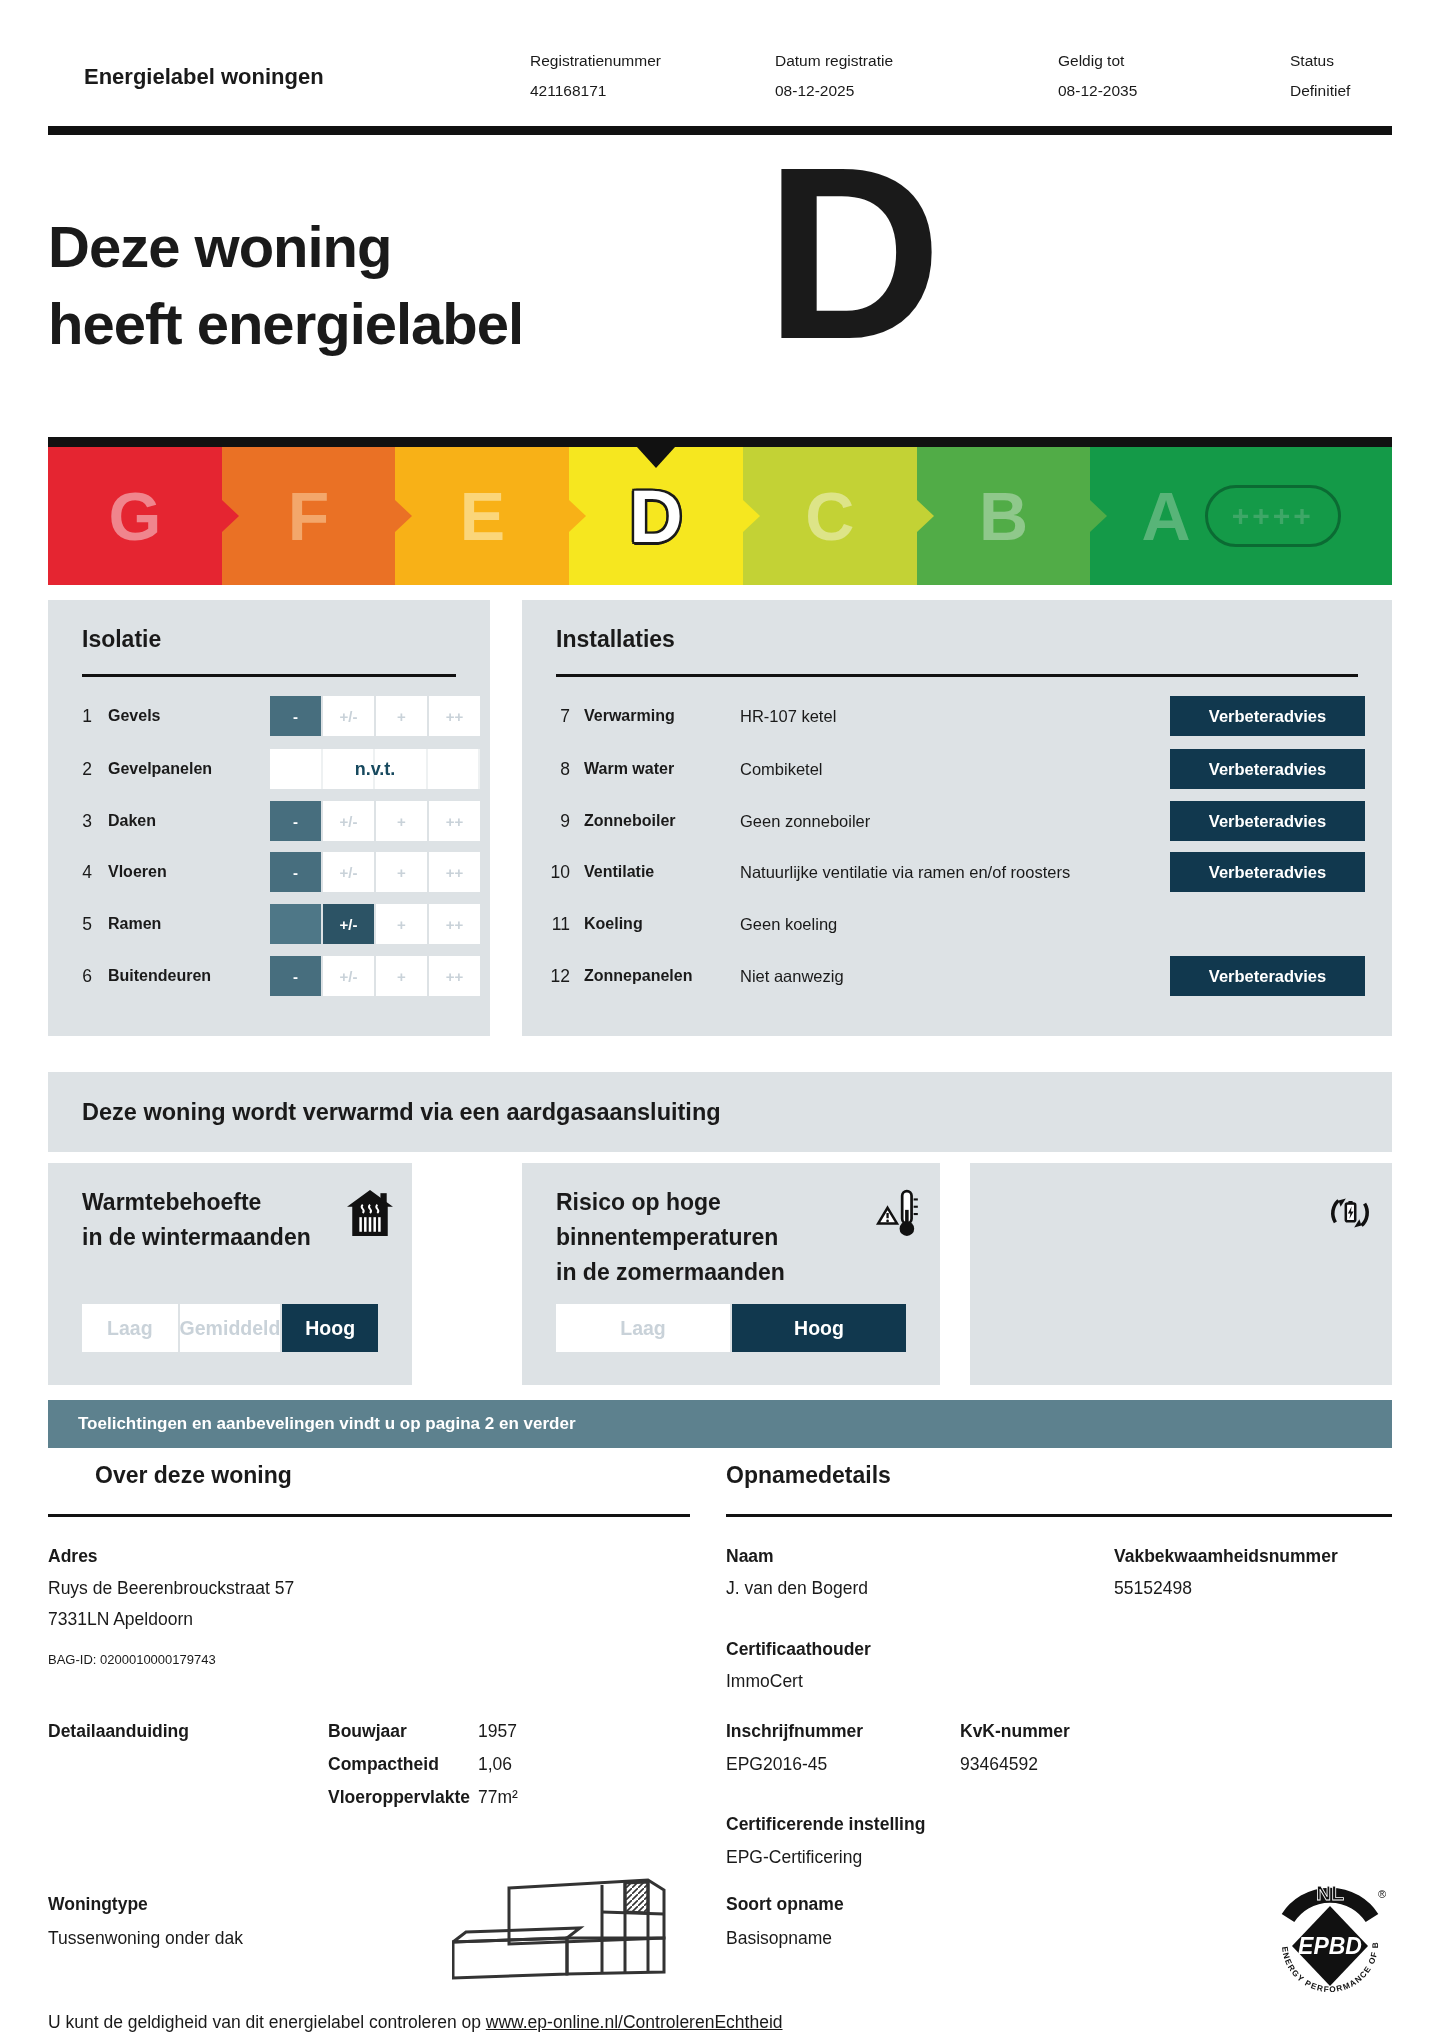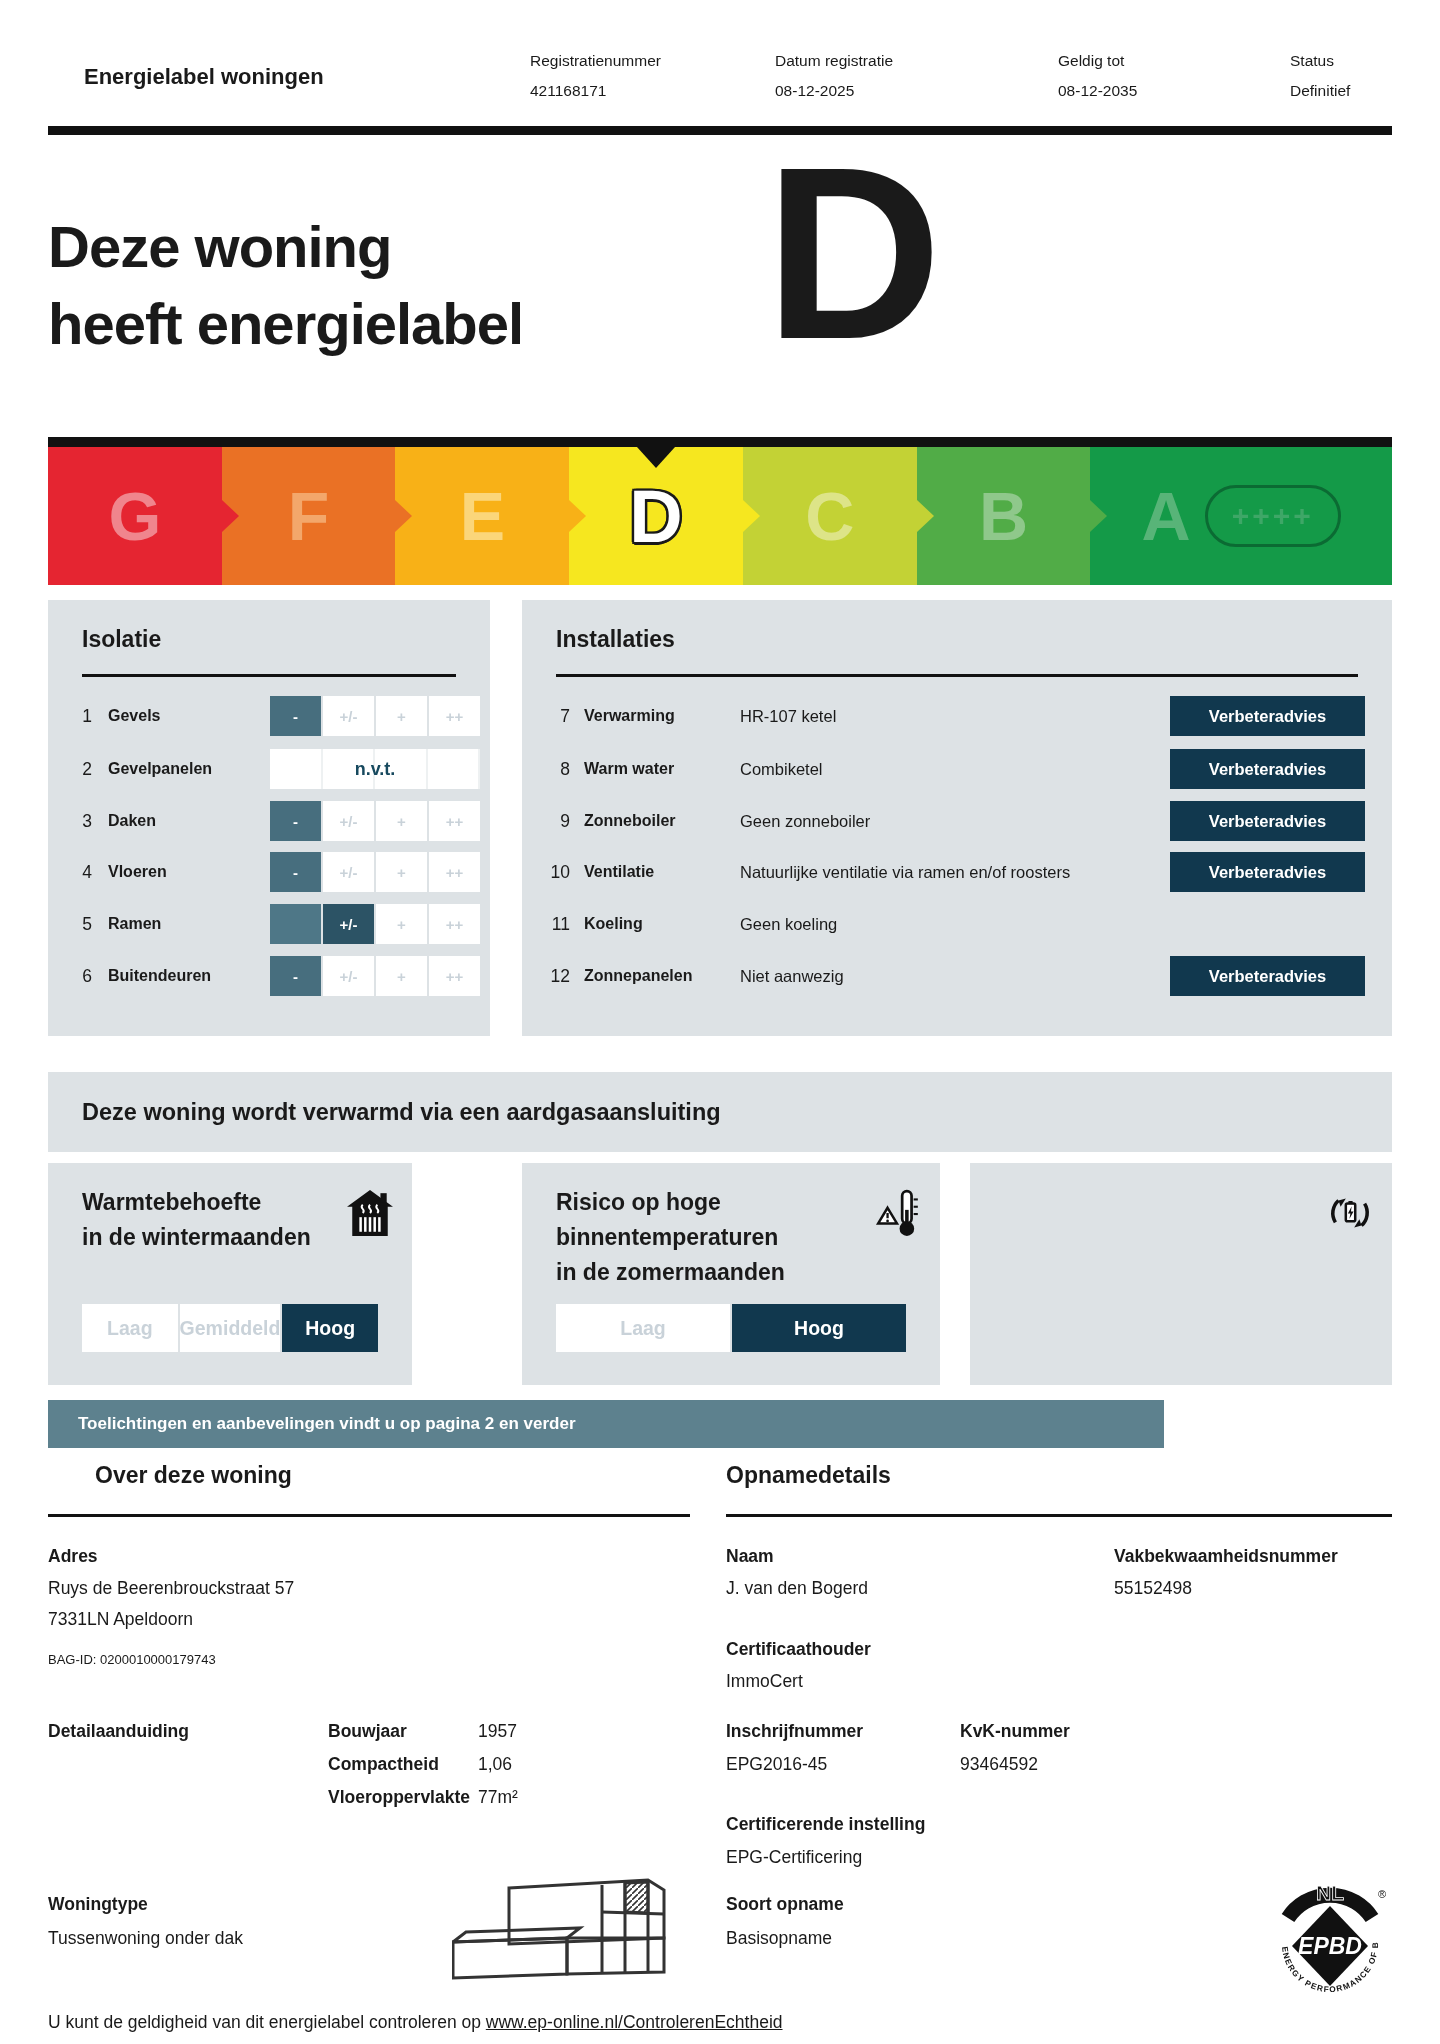--- a/index.html
+++ b/index.html
@@ -51,21 +51,21 @@
   
   .ibox{top:1163px;height:222px;background:#dde2e5;}
   .ibox-title{position:absolute;left:34px;top:22px;font-size:23px;font-weight:bold;line-height:35px;}
   .ibox-icon{position:absolute;top:26px;right:18px;width:48px;height:48px;}
   .seg-ctrl{position:absolute;left:34px;right:34px;top:141px;height:48px;display:flex;gap:2px;}
   .seg{flex:1;background:#fff;display:flex;align-items:center;justify-content:center;font-size:19.5px;font-weight:bold;color:#c9d2d9;}
   .seg.selected{background:#11384e;color:#fff;}
   .value-bar{position:absolute;left:18px;right:18px;top:141px;height:48px;background:#fff;display:flex;align-items:center;justify-content:center;font-size:30px;font-weight:bold;color:#11384e;}
 
   
-  .notice{left:48px;top:1400px;width:1116px;height:48px;background:#5d818e;display:flex;align-items:center;}
+  .notice{left:48px;top:1400px;width:1344px;height:48px;background:#5d818e;display:flex;align-items:center;}
   .notice span{margin-left:30px;color:#fff;font-size:17px;font-weight:bold;}
 
   
   .sec-head{font-size:23px;font-weight:bold;top:1462px;}
   .sec-rule{top:1514px;height:3px;background:#111;}
   .lbl{font-size:17.5px;font-weight:bold;}
   .val{font-size:17.5px;}
   .small{font-size:13px;}
   .footer{left:48px;top:2012px;font-size:17.5px;}
   .footer a{color:#1a1a1a;text-decoration:underline;}

